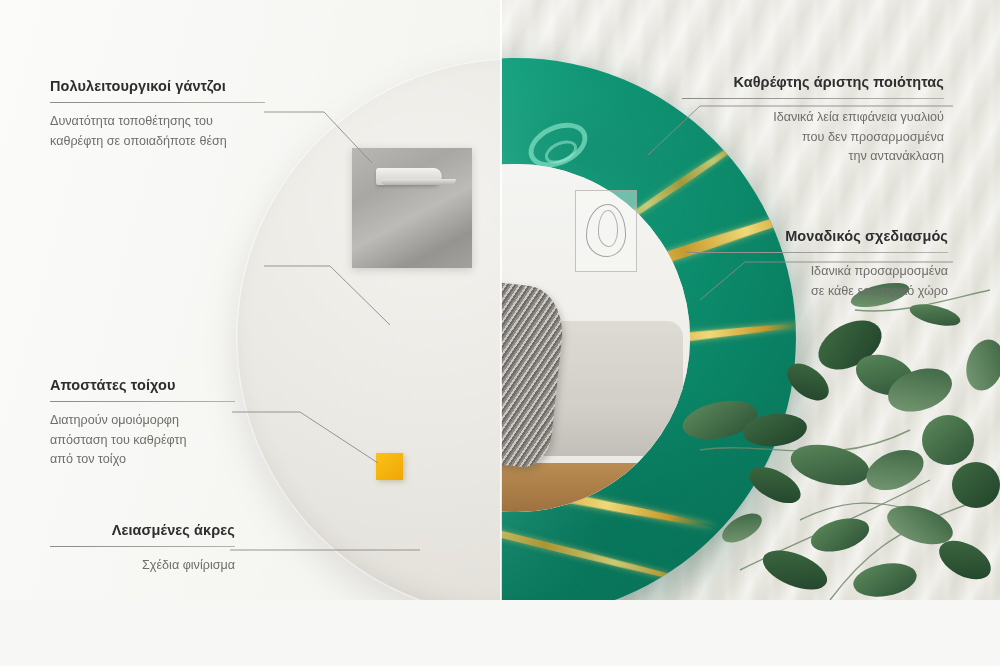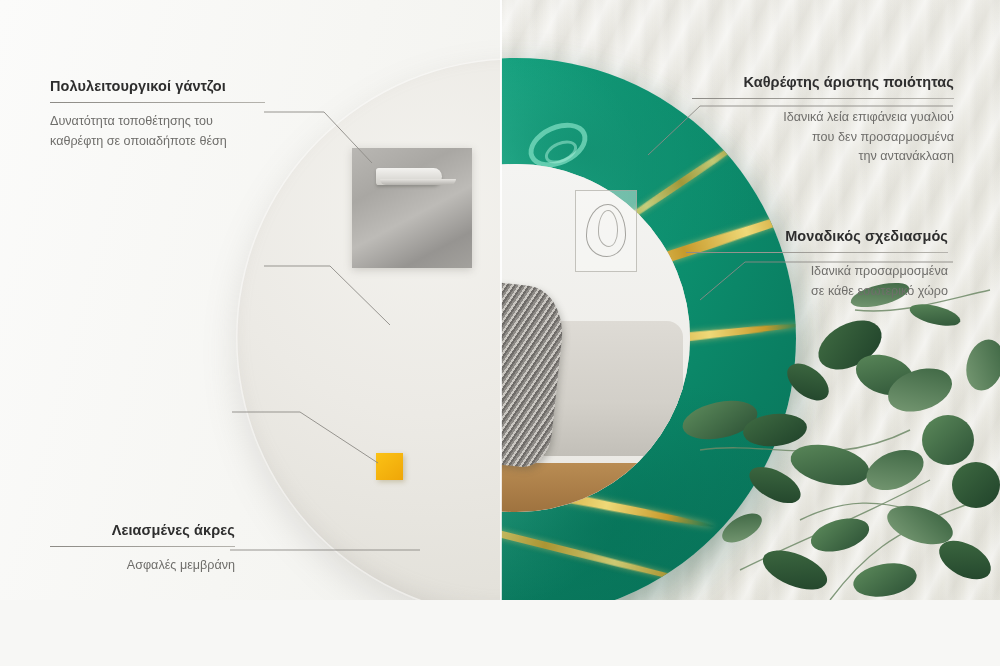--- a/index.html
+++ b/index.html
@@ -338,28 +338,35 @@
   </svg>
 
   <div class="callout left-callout" style="left:50px; top:78px; width:215px;">
     <h3>Πολυλειτουργικοί γάντζοι</h3>
     <div class="rule"></div>
     <p>Δυνατότητα τοποθέτησης του
 καθρέφτη σε οποιαδήποτε θέση</p>
   </div>
 
 
+  <div class="callout left-callout" style="left:50px; top:377px; width:185px;">
+    <h3>Αποστάτες τοίχου</h3>
+    <div class="rule"></div>
+    <p>Διατηρούν ομοιόμορφη
+απόσταση του καθρέφτη
+από τον τοίχο</p>
+  </div>
 
   <div class="callout left-callout" style="left:50px; top:522px; width:185px;text-align:right;">
     <h3>Λειασμένες άκρες</h3>
     <div class="rule"></div>
-    <p>Ασφαλές μεμβράνη</p>
-  </div>
-
-  <div class="callout right-callout" style="right:46px; top:74px; width:262px;">
+    <p>Σχέδια φινίρισμα</p>
+  </div>
+
+  <div class="callout right-callout" style="right:56px; top:74px; width:262px;">
     <h3>Καθρέφτης άριστης ποιότητας</h3>
     <div class="rule"></div>
     <p>Ιδανικά λεία επιφάνεια γυαλιού
 που δεν προσαρμοσμένα
 την αντανάκλαση</p>
   </div>
 
   <div class="callout right-callout" style="right:52px; top:228px; width:262px;">
     <h3>Μοναδικός σχεδιασμός</h3>
     <div class="rule"></div>

